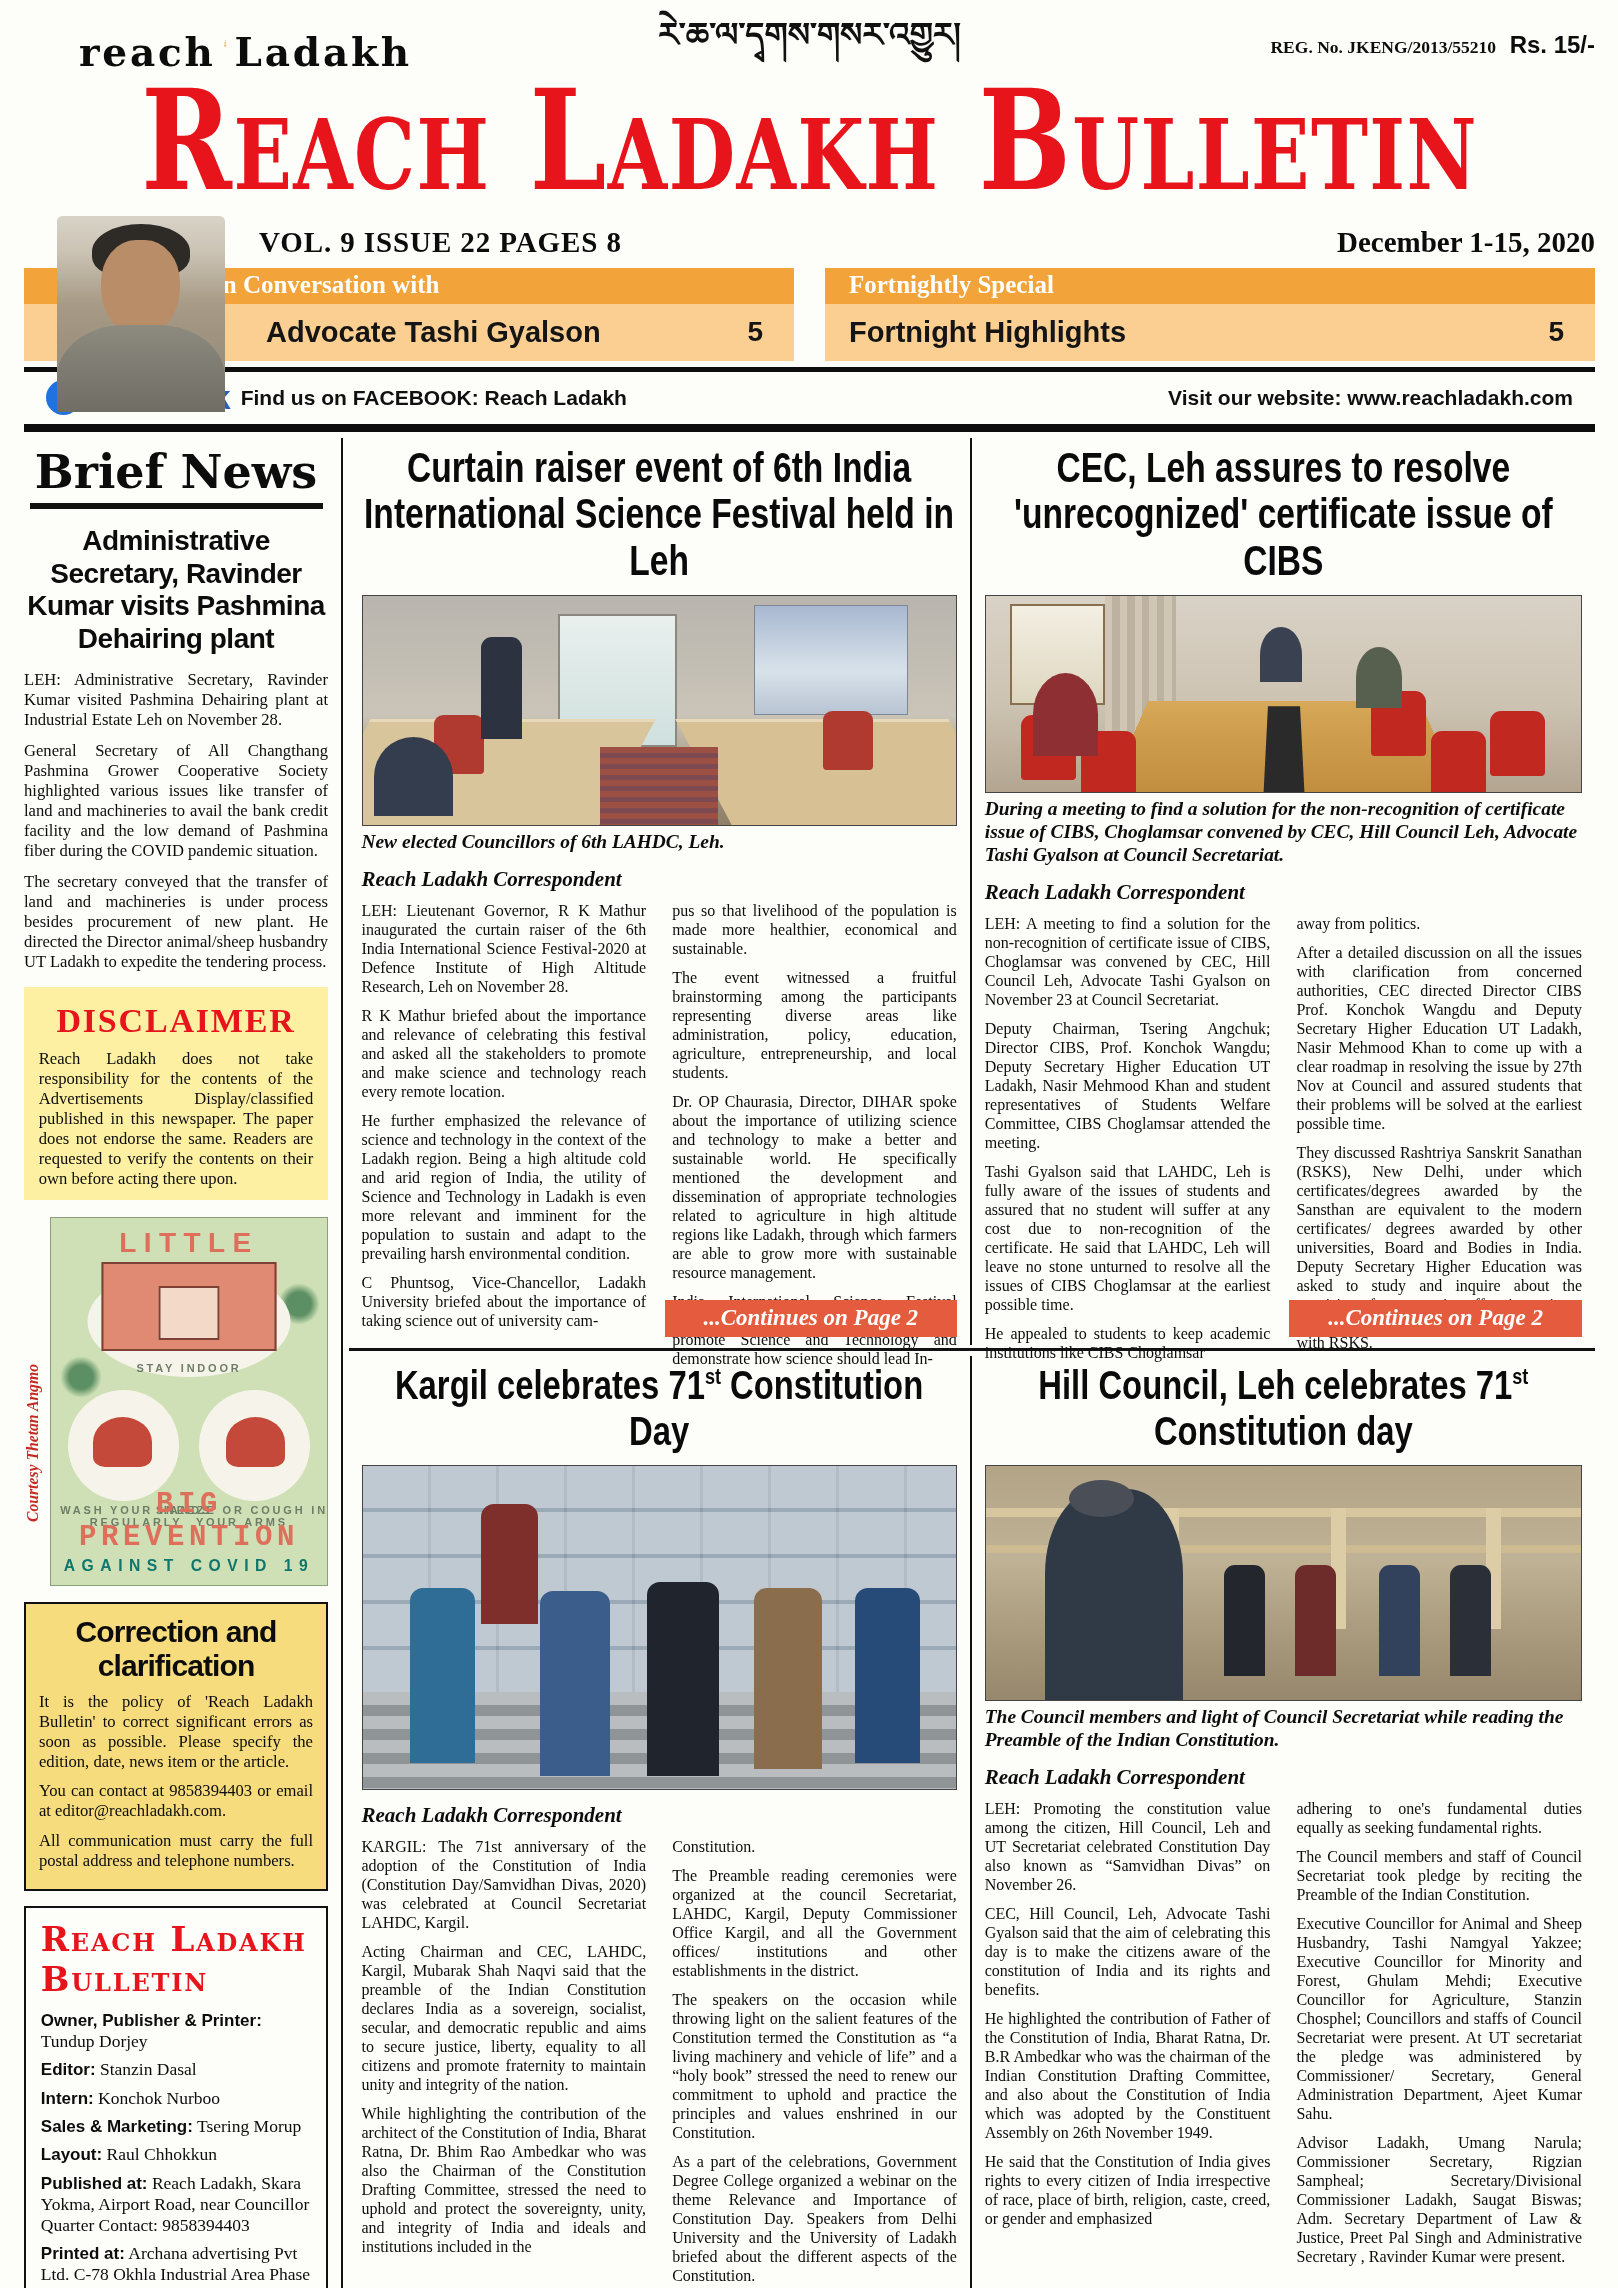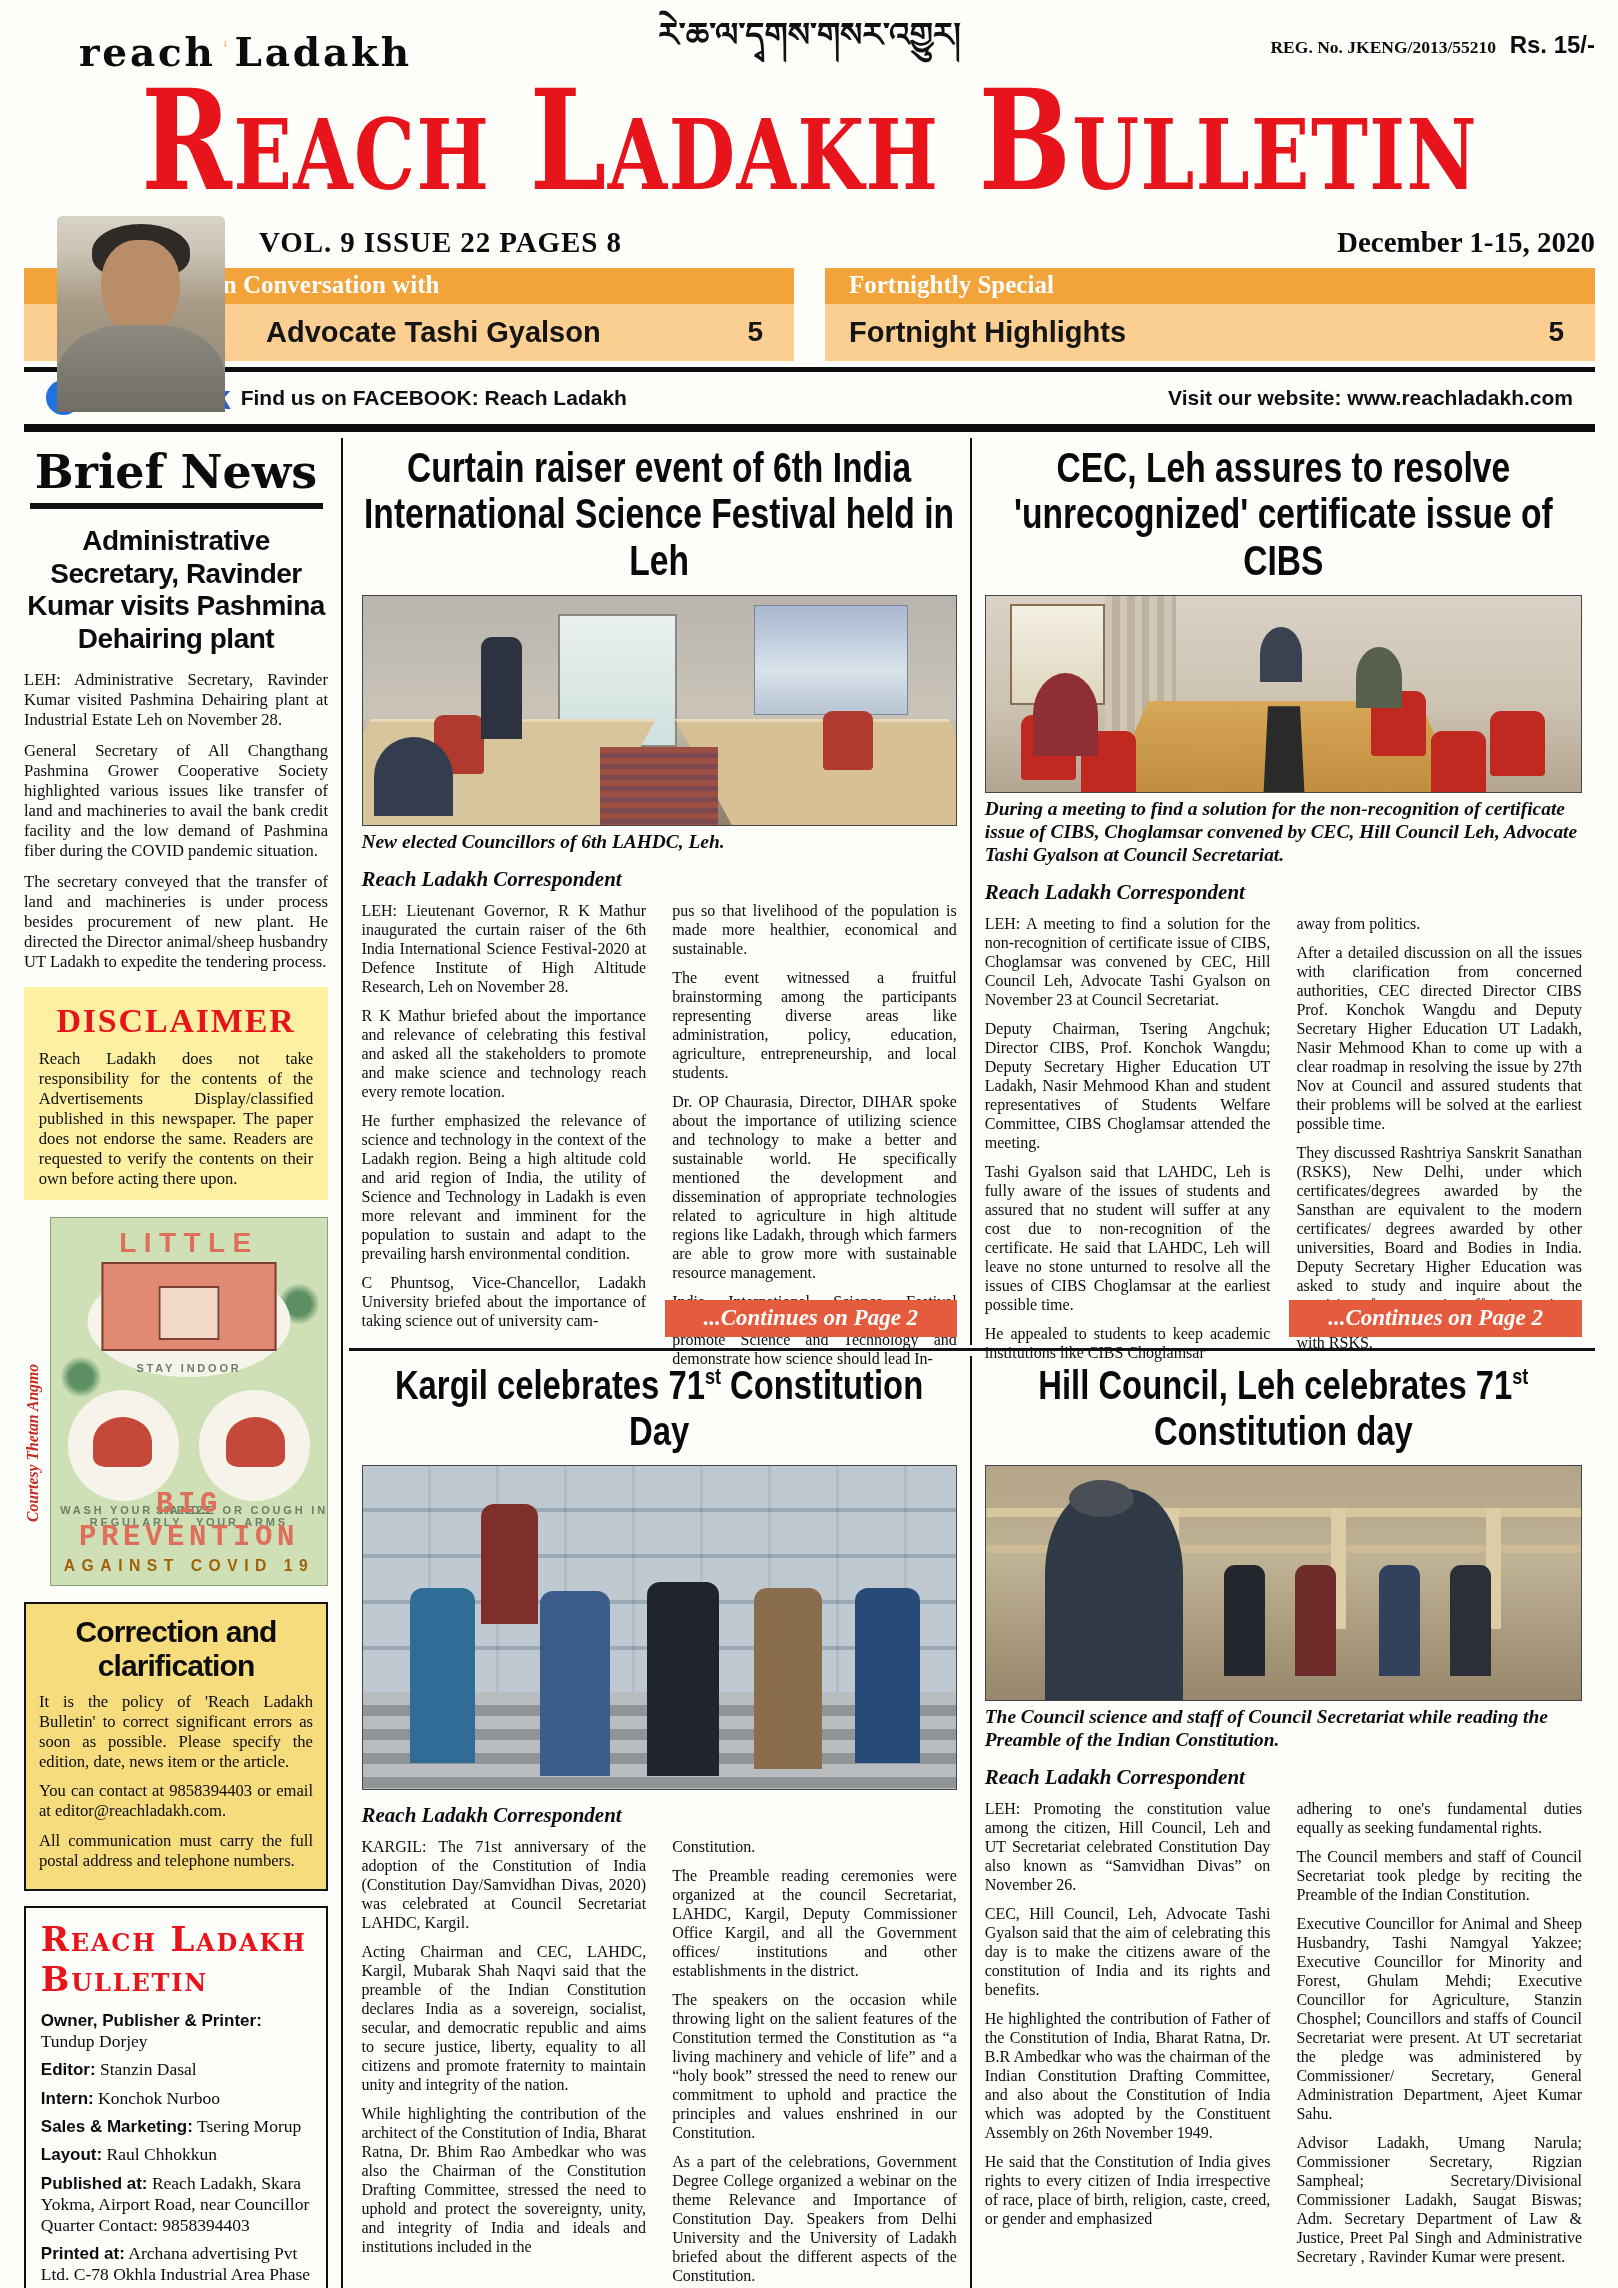--- a/index.html
+++ b/index.html
@@ -141,21 +141,21 @@
   .p-building { position:absolute; left:50%; transform:translateX(-50%); top:44px; width:175px; height:89px; background:#e08a74; border:2.8px solid #7c4034; }
   .p-building .win { position:absolute; left:32%; top:26%; width:36%; height:64%; background:#f3d9c8; border:2.8px solid #7c4034; }
   .p-label { position:absolute; width:100%; text-align:center; font-family:"Liberation Sans", sans-serif; font-weight:bold; font-size:11px; letter-spacing:2.8px; color:#6d7d66; }
   .lbl-stay { top:144px; }
   .p-c1,.p-c2 { position:absolute; width:111px; height:111px; border-radius:50%; background:#f6f4ea; top:172px; }
   .p-c1 { left:16.6px; } .p-c2 { right:16.6px; }
   .p-fig { position:absolute; width:59px; height:50px; background:#c4493a; border-radius:50% 50% 20% 20%; top:199px; }
   .p-fig.f1 { left:42px; } .p-fig.f2 { right:42px; }
   .lbl-wash { top:288px; left:-78px; }
   .p-big1 { position:absolute; width:100%; text-align:center; bottom:31px; color:#de6f5b; font-family:Liberation Mono, monospace; font-weight:bold; font-size:29px; letter-spacing:4.6px; }
-  .p-big2 { position:absolute; width:100%; text-align:center; bottom:9.2px; color:#a16207; font-family:"Liberation Sans", sans-serif; font-weight:bold; font-size:15.7px; letter-spacing:6.5px; }
+  .p-big2 { position:absolute; width:100%; text-align:center; bottom:9.2px; color:#0f766e; font-family:"Liberation Sans", sans-serif; font-weight:bold; font-size:15.7px; letter-spacing:6.5px; }
   .correction { background:#f6dc7c; border:2.8px solid #111; padding:11px 13px 9.2px; }
   .corr-title { font-family:"Liberation Sans", sans-serif; font-weight:bold; font-size:30px; text-align:center; letter-spacing:-0.9px; margin-bottom:9.2px; }
   .correction p { text-align:justify; font-size:16.6px; line-height:20px; margin-bottom:9.2px; }
   .imprint { border:2.8px solid #111; padding:11px 14.8px 9.2px; margin-top:14.8px; }
   .imprint-title { color:#e8141c; font-family:"DejaVu Serif", serif; font-weight:bold; font-variant:small-caps; font-size:34px; letter-spacing:1.8px; margin-bottom:11px; }
   .imprint-line { font-size:17.5px; line-height:21px; margin-bottom:7.4px; }
   .imprint-line .lbl { font-family:"Liberation Sans", sans-serif; font-weight:bold; font-size:17px; }
 </style>
 </head>
 <body>
@@ -446,21 +446,21 @@
               <div class="post1"></div>
               <div class="post2"></div>
               <div class="post3"></div>
             <div class="s1"></div>
               <div class="s2"></div>
               <div class="s3"></div>
               <div class="s4"></div>
             <div class="bigfig"></div>
               <div class="cap"></div>
           </div>
-          <p class="caption">The Council science and staff of Council Secretariat while reading the Preamble of the Indian Constitution.</p>
+          <p class="caption">The Council members and light of Council Secretariat while reading the Preamble of the Indian Constitution.</p>
           <p class="byline">Reach Ladakh Correspondent</p>
           <div class="textcols">
             <div class="tcol">
 
             <p>LEH: Promoting the constitution value among the citizen, Hill Council, Leh and UT Secretariat celebrated Constitution Day also known as “Samvidhan Divas” on November 26.</p>
                 <p>CEC, Hill Council, Leh, Advocate Tashi Gyalson said that the aim of celebrating this day is to make the citizens aware of the constitution of India and its rights and benefits.</p>
                 <p>He highlighted the contribution of Father of the Constitution of India, Bharat Ratna, Dr. B.R Ambedkar who was the chairman of the Indian Constitution Drafting Committee, and also about the Constitution of India which was adopted by the Constituent Assembly on 26th November 1949.</p>
                 <p>He said that the Constitution of India gives rights to every citizen of India irrespective of race, place of birth, religion, caste, creed, or gender and emphasized</p>
               </div>
             <div class="tcol">

